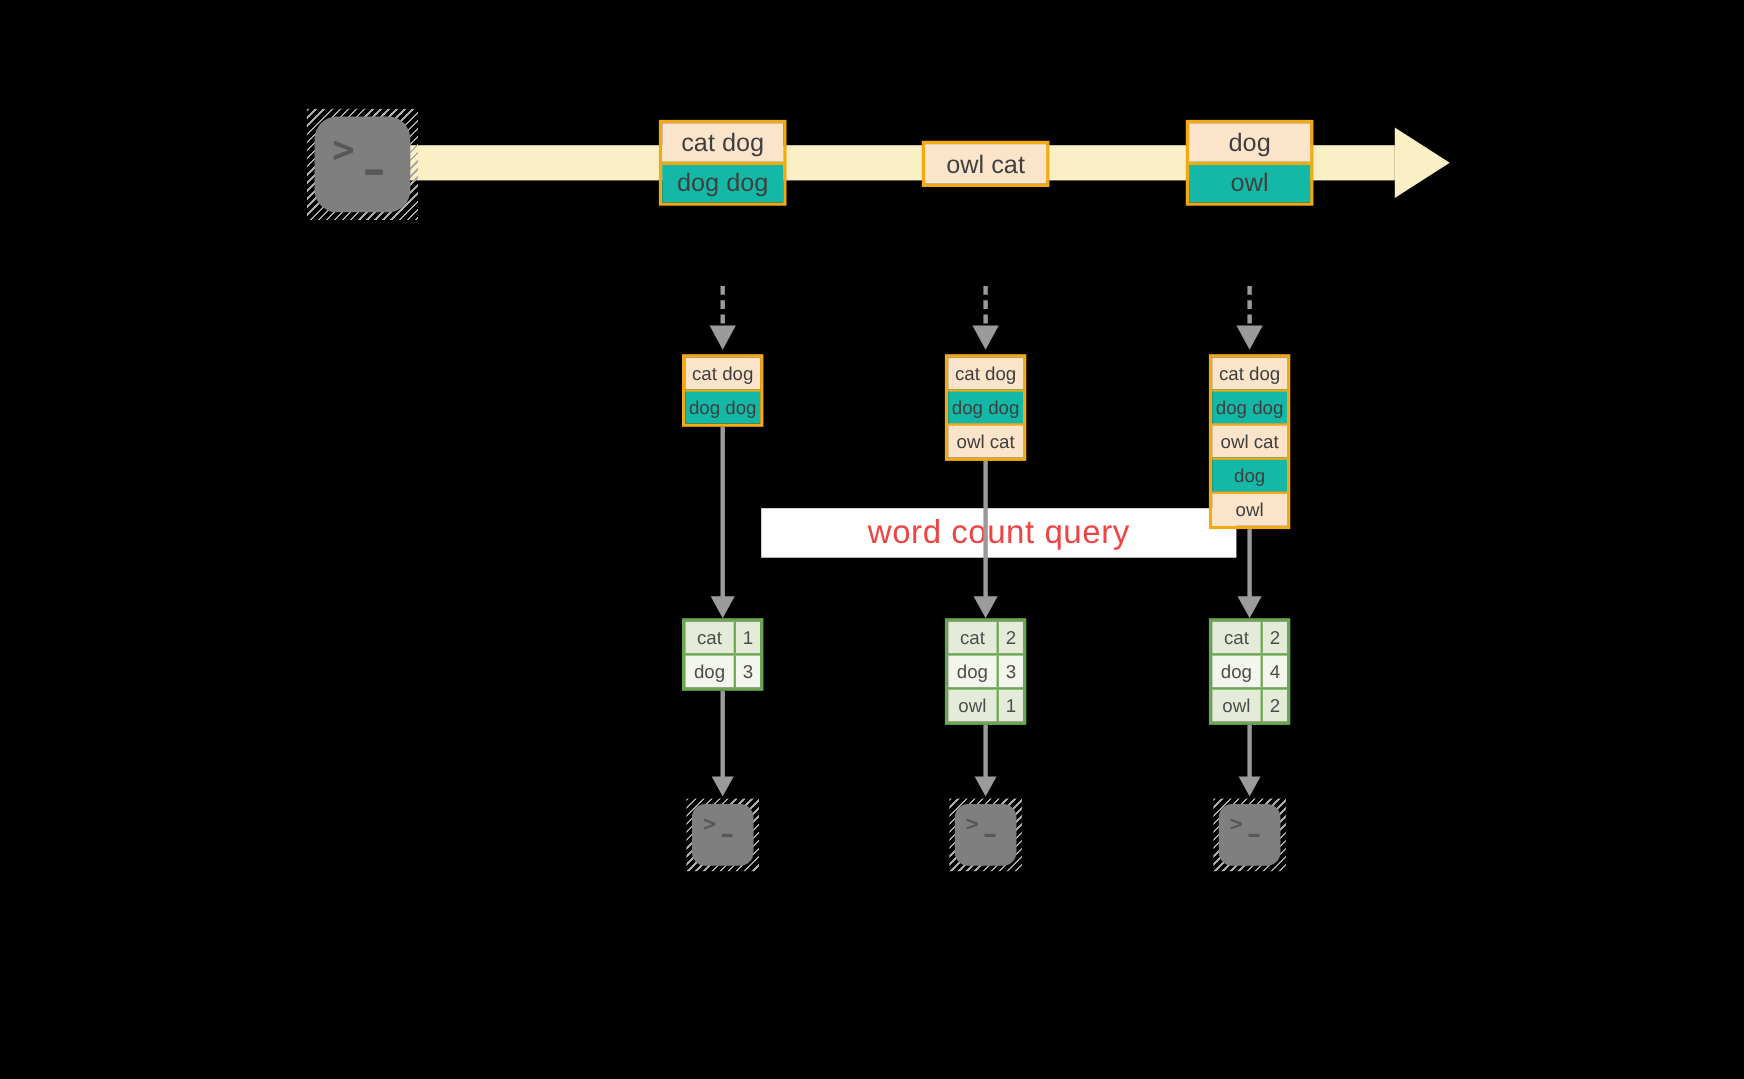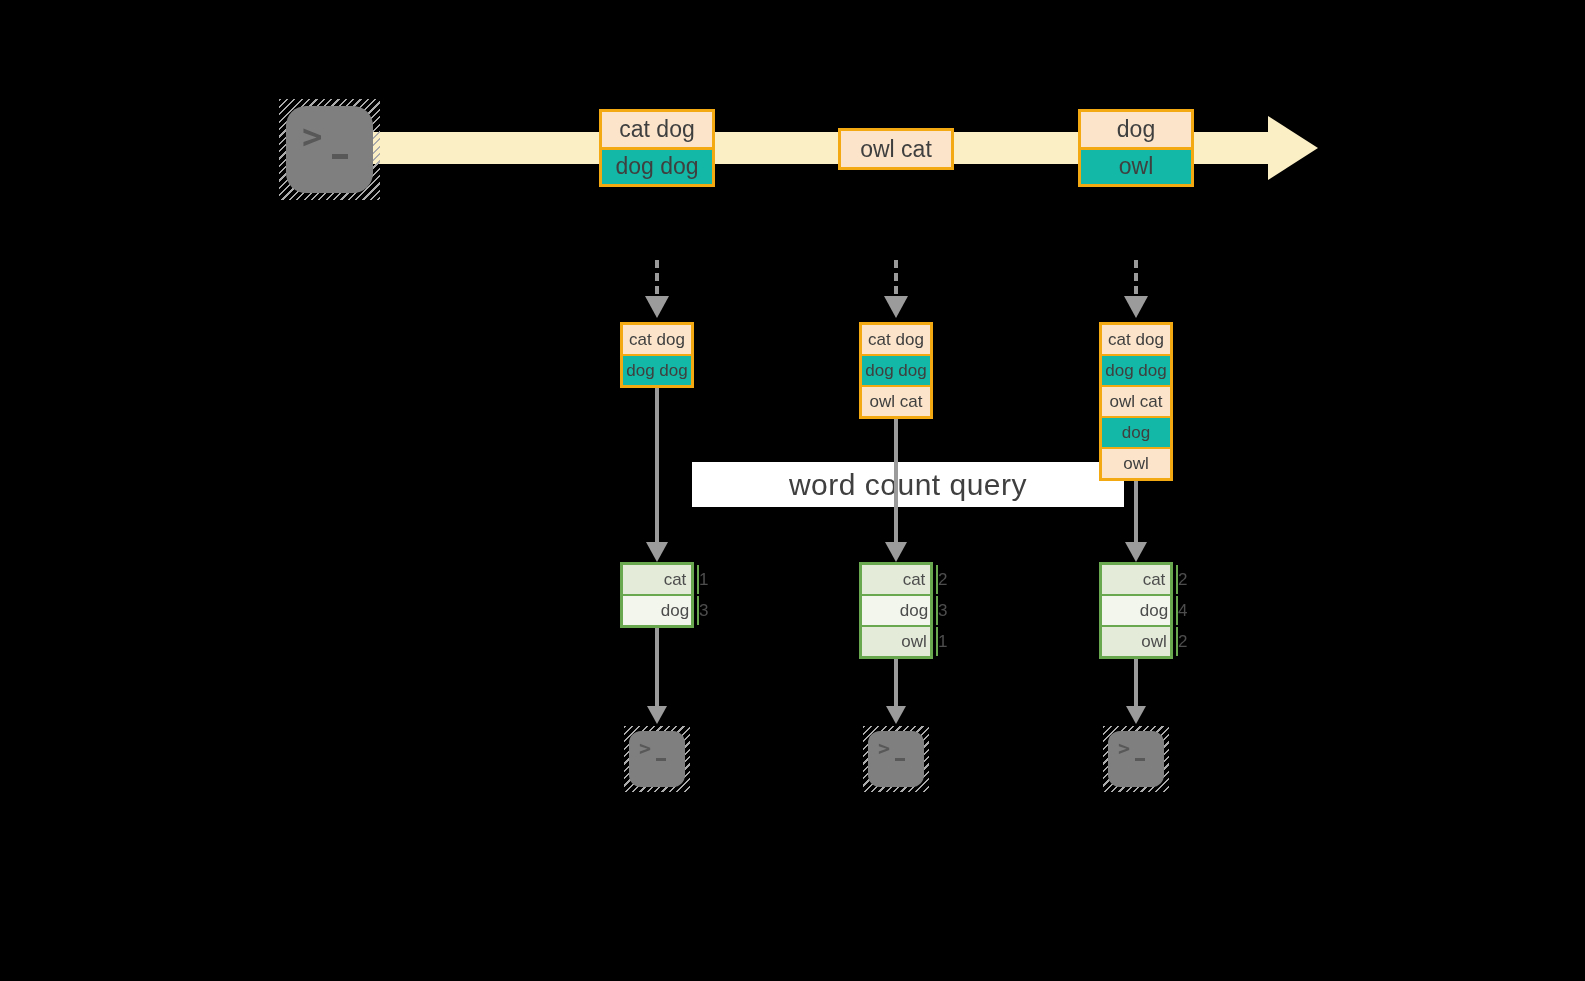--- a/index.html
+++ b/index.html
@@ -35,42 +35,42 @@
 
   
   .gtable {
     border:3px solid #6AA84F; box-sizing:border-box;
     display:flex; flex-direction:column; z-index:2;
   }
   .gtable .row { flex:1; display:flex; }
   .gtable .row + .row { border-top:2px solid #6AA84F; }
   .gtable .w {
     flex:0 0 44px; display:flex; align-items:center; justify-content:center;
-    font-size:17px; color:#4D4D4D;margin-left:30px;
+    font-size:17px; color:#4D4D4D;
   }
   .gtable .c {
     flex:1; border-left:2px solid #6AA84F;
     display:flex; align-items:center; justify-content:center;
     font-size:17px; color:#4D4D4D;
   }
   .g-dark  { background:#E4ECD9; }
   .g-light { background:#F2F6EC; }
 
   
   .vline { width:0; border-left:4px solid #9B9B9B; z-index:2; }
   .vdash { width:0; border-left:4px dashed #9B9B9B; }
   .tri-lg { width:0; height:0; border-left:12px solid transparent; border-right:12px solid transparent; border-top:22px solid #9B9B9B; }
   .tri-md { width:0; height:0; border-left:11px solid transparent; border-right:11px solid transparent; border-top:20px solid #9B9B9B; z-index:2; }
   .tri-sm { width:0; height:0; border-left:10px solid transparent; border-right:10px solid transparent; border-top:18px solid #9B9B9B; }
 
   
   .qband {
     background:#FFFFFF; z-index:1;
     display:flex; align-items:center; justify-content:center;
-    font-size:30px; color:#404040; letter-spacing:0.5px;
+    font-size:30px; color:#ef4444; letter-spacing:0.5px;
   }
 
   
   .term {
     background:repeating-linear-gradient(135deg, #ABABAB 0px, #ABABAB 1.6px, rgba(0,0,0,0) 1.6px, rgba(0,0,0,0) 5.2px);
     z-index:2;
   }
   .term-body { position:absolute; background:#7F7F7F; }
   .term-lg .term-body { left:7px; top:7px; right:7px; bottom:7px; border-radius:20px; }
   .term-sm .term-body { left:5px; top:5px; right:5px; bottom:5px; border-radius:12px; }

